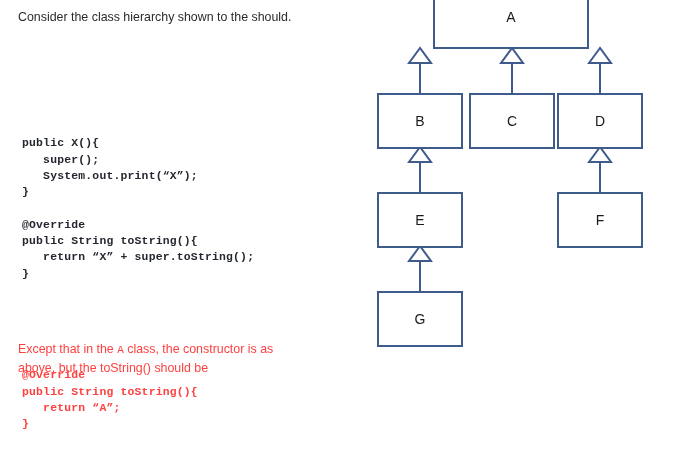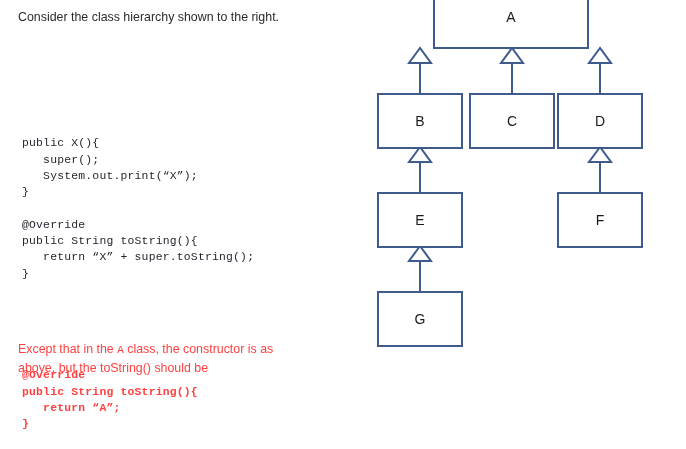--- a/index.html
+++ b/index.html
@@ -39,20 +39,21 @@
 
   .code {
     position: absolute;
     left: 22px;
     font-family: "Liberation Mono", "DejaVu Sans Mono", monospace;
     font-size: 11.4px;
     line-height: 16.3px;
     color: #23272e;
     white-space: pre;
     letter-spacing: 0.2px;
+    font-weight: bold;
   }
   .code.red {
     color: #ff4040;
     font-weight: bold;
   }
 
   .mono-inline {
     font-family: "Liberation Mono", "DejaVu Sans Mono", monospace;
     font-size: 11px;
   }
@@ -78,21 +79,21 @@
     font-family: "Liberation Sans", sans-serif;
     font-size: 14px;
     fill: #1a1a1a;
   }
 </style>
 </head>
 <body>
 
 <div id="left-column">
 
-  <div class="prose" id="para-intro">Consider the class hierarchy shown to the right.</div>
+  <div class="prose" id="para-intro">Consider the class hierarchy shown to the should.</div>
 
 
   <pre class="code" id="code-main">public X(){
    super();
    System.out.print(“X”);
 }
 
 @Override
 public String toString(){
    return “X” + super.toString();

